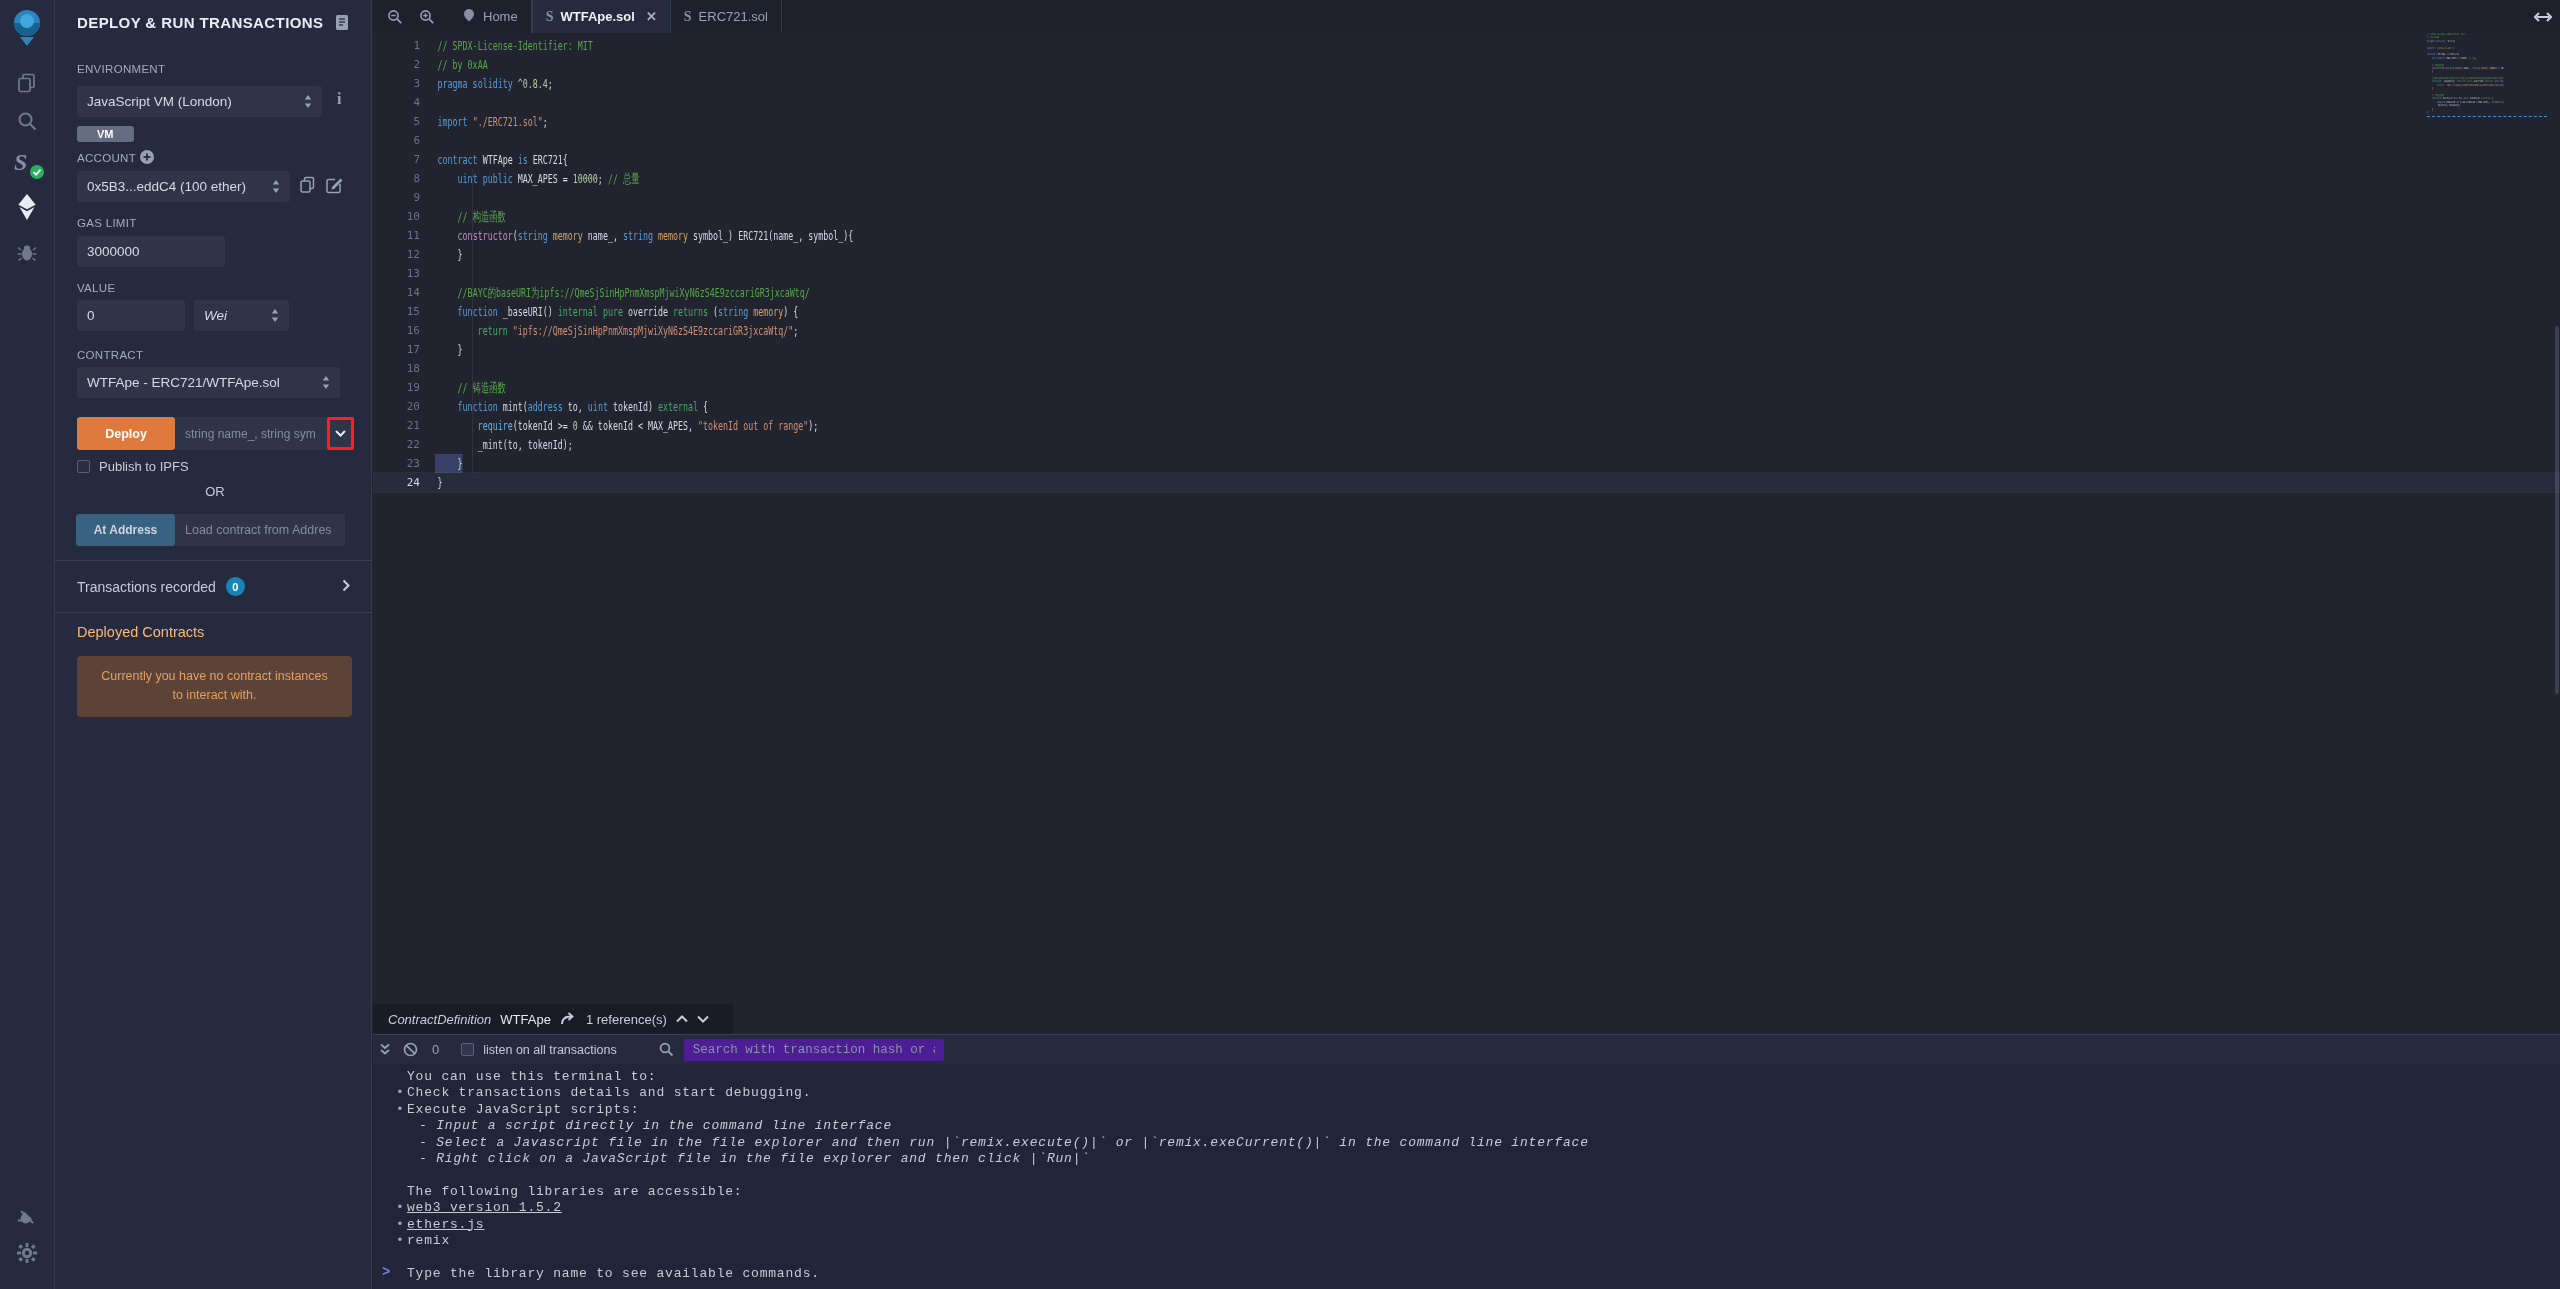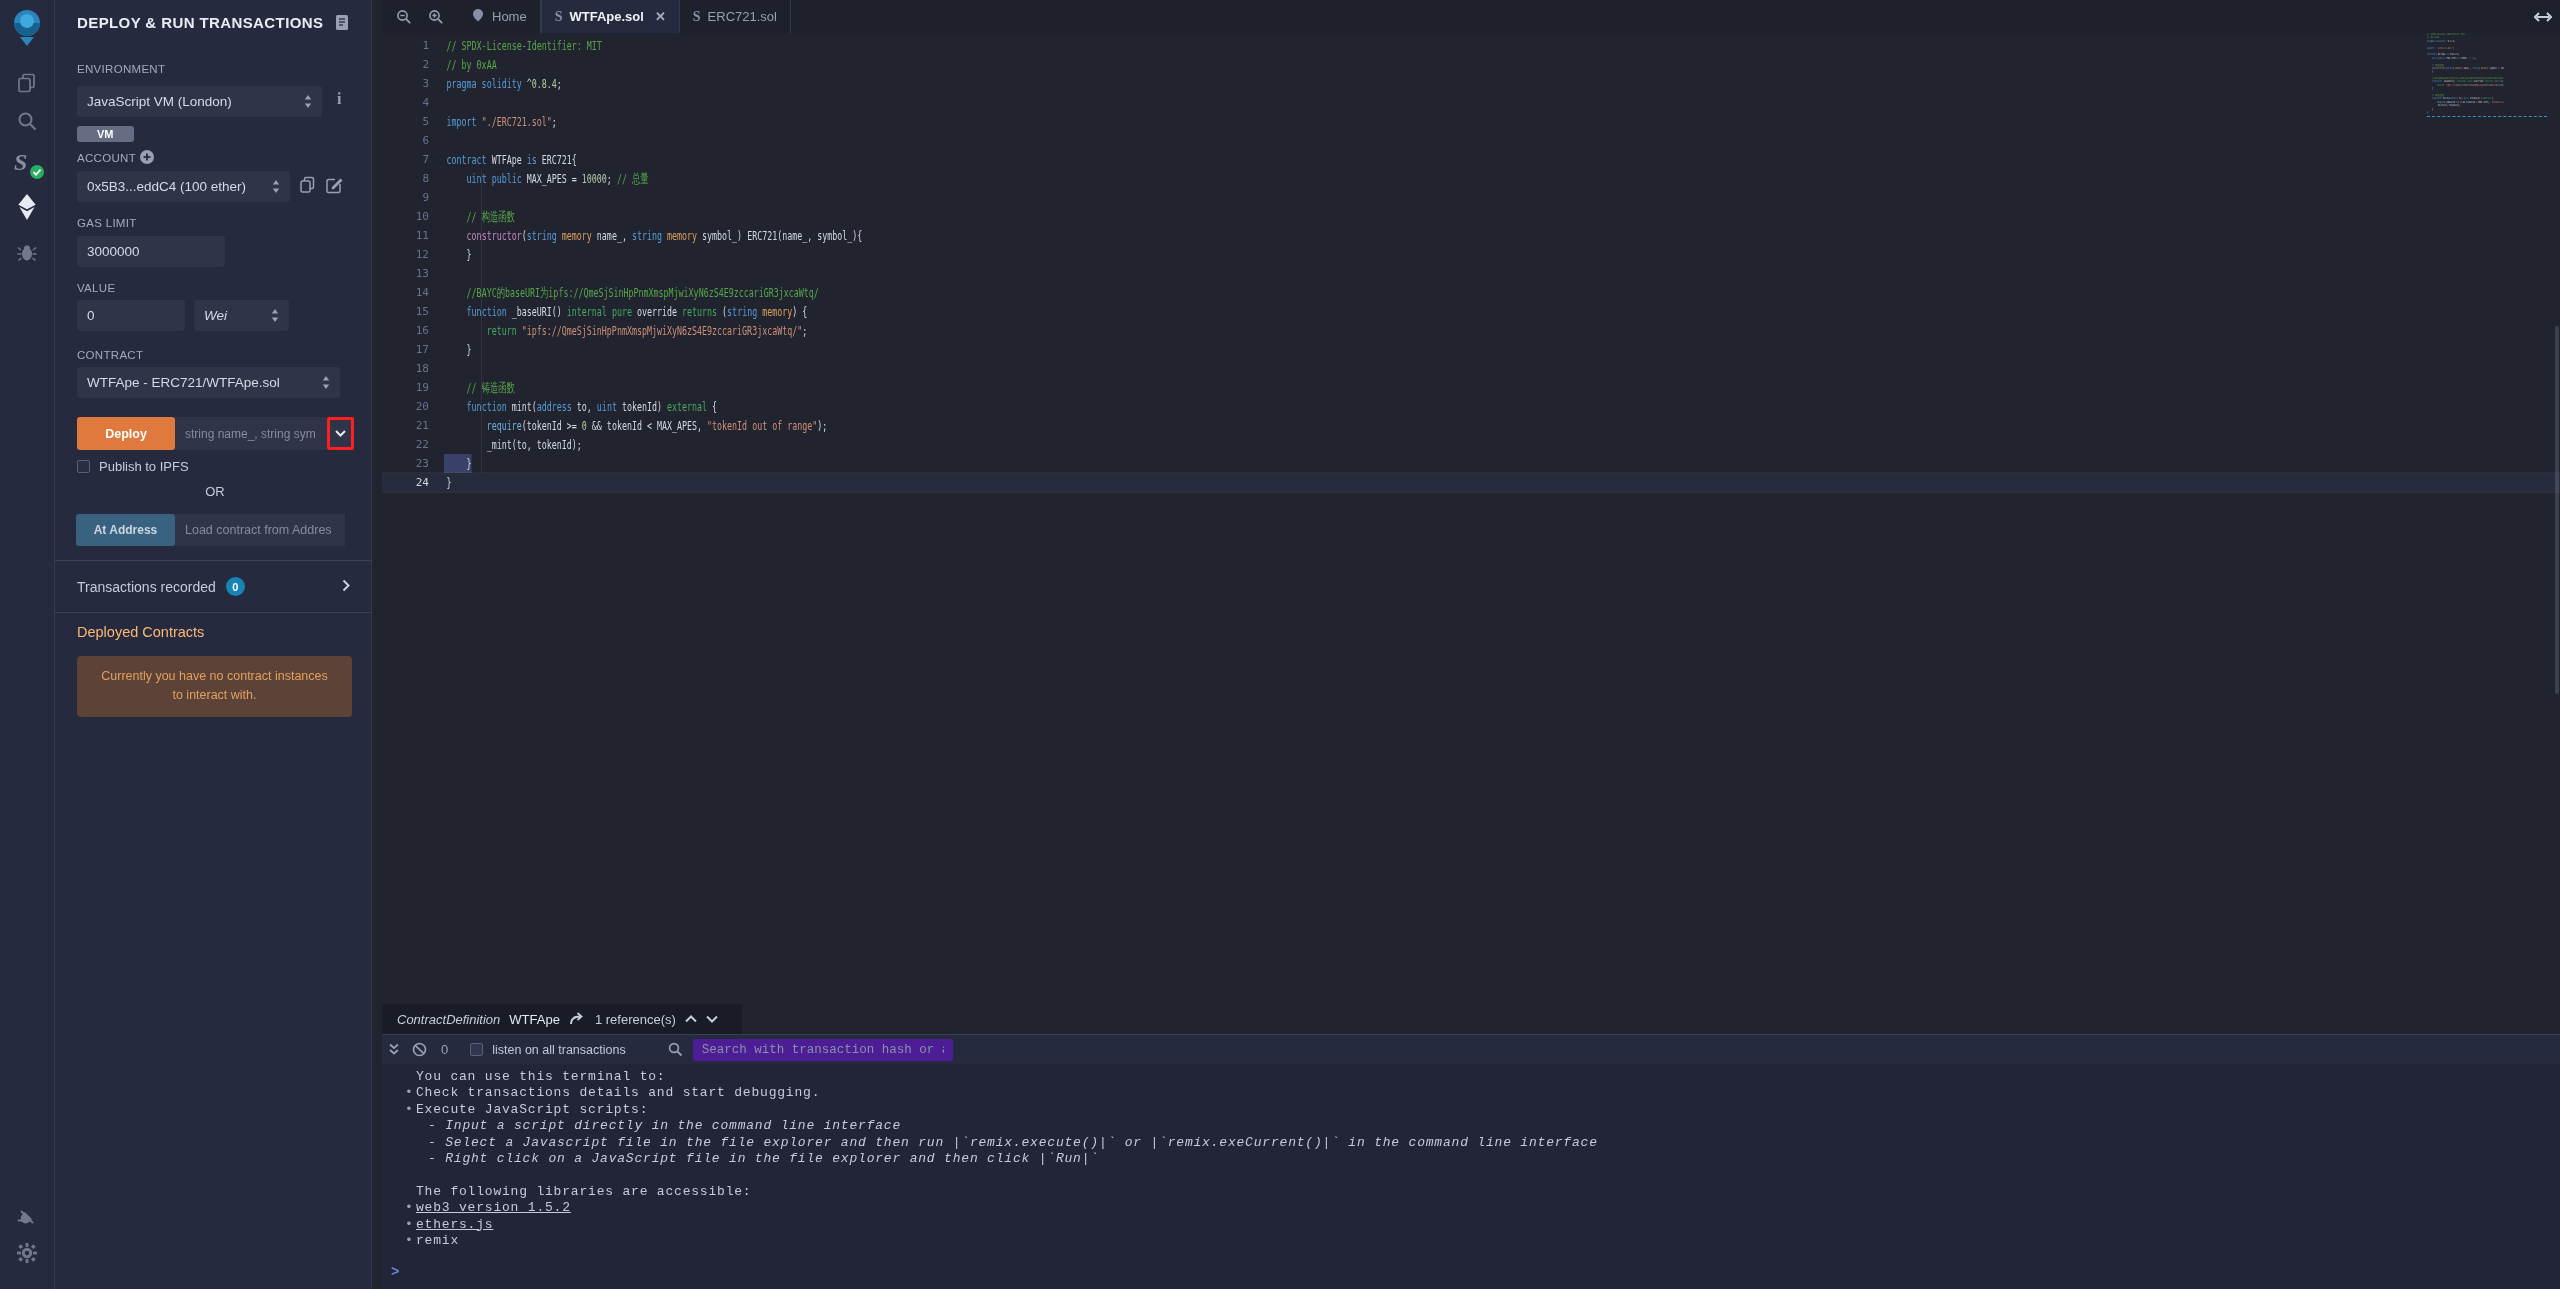--- a/index.html
+++ b/index.html
@@ -31,21 +31,21 @@
   .chev-btn-wrap { border:3px solid #FF1F1F; border-radius:2px; display:flex; }
   .chev-btn { background:#2F3448; border:none; width:21px; height:27px; display:flex; align-items:center; justify-content:center; cursor:pointer; }
   .checkbox { width:13px; height:13px; background:#2A2E40; border:1px solid #596079; border-radius:2px; display:inline-block; cursor:pointer; }
   .tx-box { top:560px; left:0; width:317px; height:53px; border-top:1px solid #3A3F55; border-bottom:1px solid #3A3F55;
       display:flex; align-items:center; padding:0 22px; cursor:pointer; }
   .tx-label { font-size:14px; color:#C5CBDA; }
   .tx-badge { margin-left:10px; width:19px; height:19px; border-radius:50%; background:#1684B5; color:#fff; font-size:11px; font-weight:700; display:flex; align-items:center; justify-content:center; }
   .warn-box { background:#5D4237; border-radius:4px; color:#E1A15F; font-size:12.5px; line-height:1.55; text-align:center; padding:11px 18px; }
 
   
-  #main { position:absolute; left:373px; top:0; right:0; height:100%; display:flex; flex-direction:column;padding-left:9px; }
+  #main { position:absolute; left:373px; top:0; right:0; height:100%; display:flex; flex-direction:column; }
 
   
   #tabbar { height:33px; background:#1E212C; display:flex; align-items:stretch; flex:none; }
   .tb-zoom { display:flex; align-items:center; padding:0 8px; cursor:pointer; }
   #tabs { display:flex; align-items:stretch; margin-left:6px; }
   .tab { display:flex; align-items:center; padding:0 13px; font-size:13px; color:#98A0B3; border-right:1px solid #343A4E; cursor:pointer; gap:7px; }
   .tab.active { background:#262A3E; color:#F0F2F7; font-weight:700; border-left:1px solid #343A4E; }
   .tab .close-x { font-size:13px; color:#A8AFC2; margin-left:4px; cursor:pointer; }
   .tab .tab-sol { font-size:14px; font-weight:bold; color:#8790A6; font-family:"Liberation Serif", serif; }
   #tab-spacer { flex:1; }
@@ -511,18 +511,19 @@
           <div class="t-line t-bullet">Execute JavaScript scripts:</div>
           <div class="t-line t-dash">- Input a script directly in the command line interface</div>
           <div class="t-line t-dash">- Select a Javascript file in the file explorer and then run |`remix.execute()|` or |`remix.exeCurrent()|` in the command line interface</div>
           <div class="t-line t-dash">- Right click on a JavaScript file in the file explorer and then click |`Run|`</div>
           <div class="t-gap"></div>
           <div class="t-line t-plain">The following libraries are accessible:</div>
           <div class="t-line t-link"><span class="underline">web3 version 1.5.2</span></div>
           <div class="t-line t-link"><span class="underline">ethers.js</span></div>
           <div class="t-line t-bullet">remix</div>
           <div class="t-gap"></div>
+          <div class="t-line t-plain">Type the library name to see available commands.</div>
         </div>
       <div id="term-prompt">&gt;</div>
     </div>
 
   </main>
 </div>
 
 </body></html>

